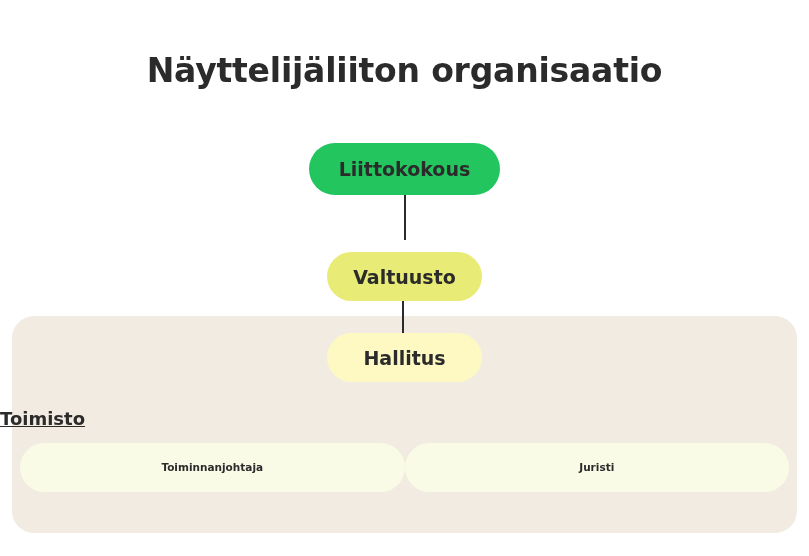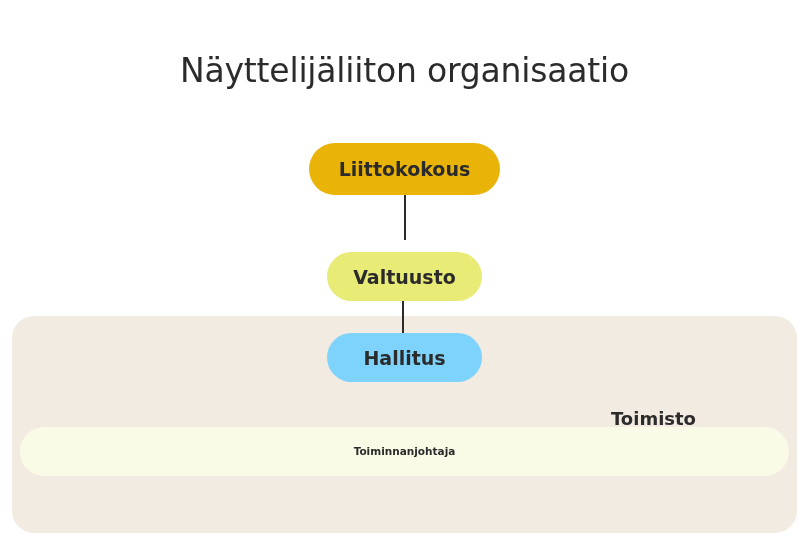--- a/index.html
+++ b/index.html
@@ -21,21 +21,21 @@
   }
 
   
   #page-title {
     position: absolute;
     top: 52px;
     left: 0;
     width: 809px;
     text-align: center;
     font-size: 33px;
-    font-weight: 400;
+    font-weight: 700;
     color: #2b2b2b;
     letter-spacing: -0.2px;
     line-height: 1.15;
   }
 
   
   #office-panel {
     position: absolute;
     left: 12px;
     top: 316px;
@@ -95,31 +95,32 @@
     height: 49px;
     font-size: 19px;
   }
 
   
   #office-heading {
     position: absolute;
     left: 0;
     top: 408px;
     width: 696px;
-    text-align: right;
+    text-align: left;
     font-size: 18px;
     font-weight: 700;
     color: #2b2b2b;
+    text-decoration: underline;
   }
 
   
   #office-staff-row {
     position: absolute;
     left: 20px;
-    top: 427px;
+    top: 443px;
     width: 769px;
     height: 49px;
     display: flex;
     justify-content: space-between;
     align-items: stretch;
     gap: 0;
   }
   .staff-pill {
     flex: 1 1 0;
     display: flex;
@@ -143,25 +144,26 @@
 <div id="chart-root">
 
   <div id="page-title">Näyttelijäliiton organisaatio</div>
 
   <div id="office-panel"></div>
 
   <div class="connector" id="connector-liittokokous-valtuusto"></div>
 
   <div class="connector" id="connector-valtuusto-hallitus"></div>
 
-  <div class="pill" id="node-liittokokous" style="background:#eab308">Liittokokous</div>
+  <div class="pill" id="node-liittokokous" style="background:#22c55e">Liittokokous</div>
 
   <div class="pill" id="node-valtuusto" style="background:#e8ec76">Valtuusto</div>
 
-  <div class="pill" id="node-hallitus" style="background:#7dd3fc">Hallitus</div>
+  <div class="pill" id="node-hallitus" style="background:#fef9c3">Hallitus</div>
 
   <div id="office-heading">Toimisto</div>
 
   <div id="office-staff-row">
     <div class="staff-pill">Toiminnanjohtaja</div>
+    <div class="staff-pill">Juristi</div>
   </div>
 
 </div>
 
 </body></html>

